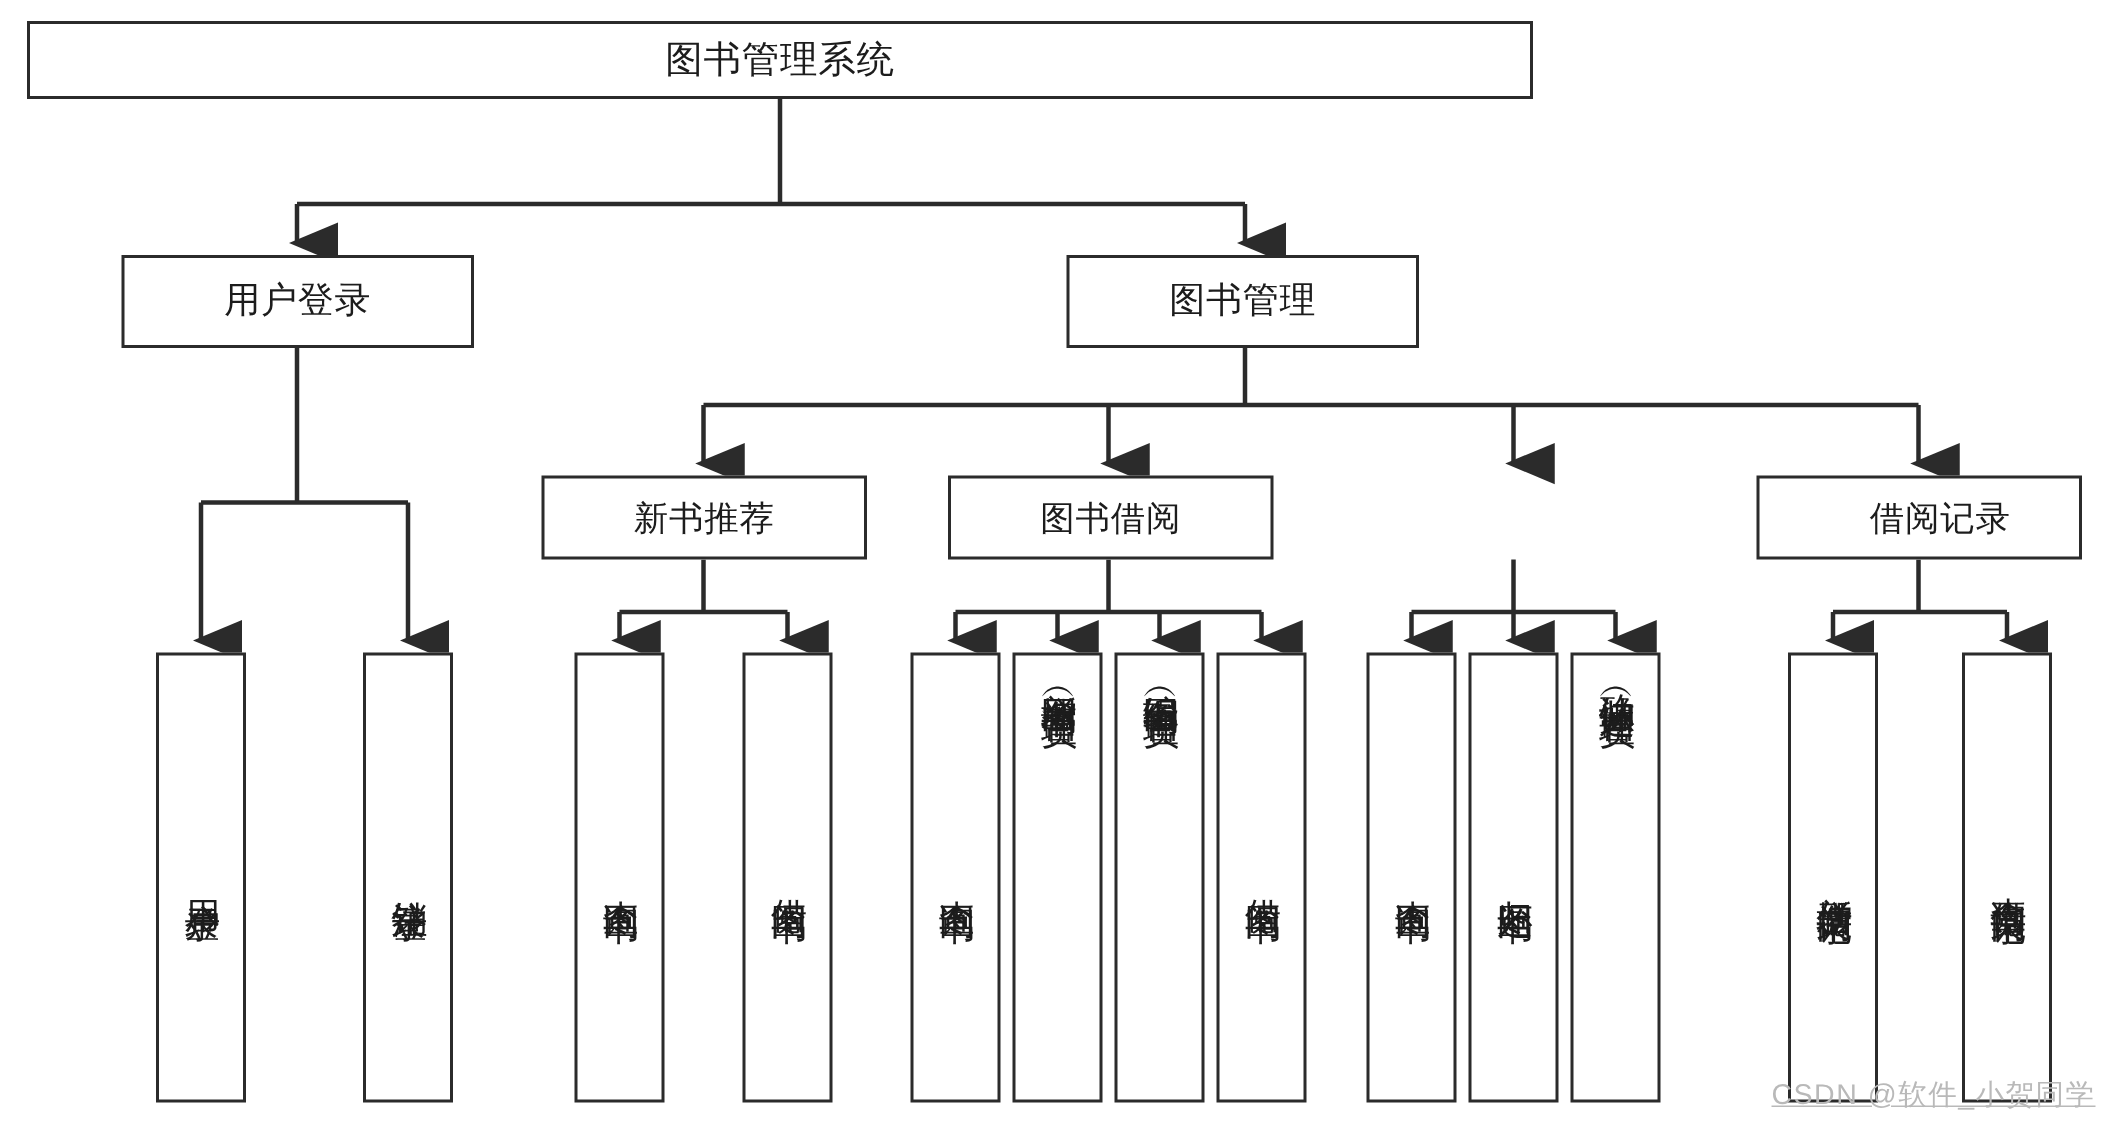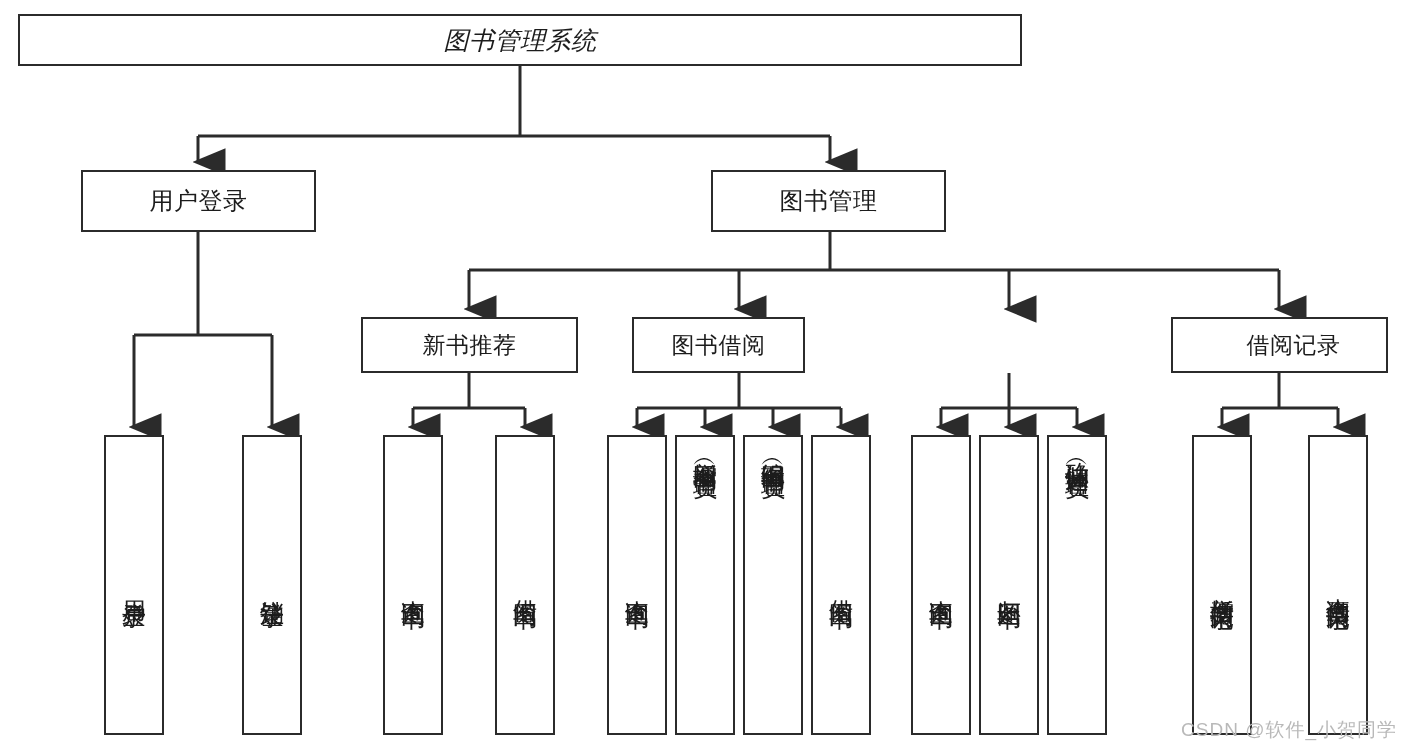--- a/index.html
+++ b/index.html
@@ -73,20 +73,21 @@
   }
   #watermark {
     position: absolute;
     right: 8px;
     bottom: 4px;
     font-size: 19px;
     color: #b9b9b9;
     letter-spacing: 1px;
     user-select: none;
     white-space: nowrap;
+    text-decoration: underline;
   }
 </style>
 </head>
 <body>
 
 <div id="diagram-root">
 
   <svg id="edge-layer" viewBox="0 0 1405 747" width="1405" height="747" aria-hidden="true">
     <defs>
       <marker id="arrow" viewBox="0 0 12 12" refX="6" refY="10" markerWidth="11" markerHeight="11" orient="auto-start-reverse">
@@ -131,35 +132,35 @@
       <path d="M 1077 408 L 1077 427" marker-end="url(#arrow)"></path>
 
       <path d="M 1279 373 L 1279 408"></path>
       <path d="M 1222 408 L 1338 408"></path>
       <path d="M 1222 408 L 1222 427" marker-end="url(#arrow)"></path>
       <path d="M 1338 408 L 1338 427" marker-end="url(#arrow)"></path>
 
     </g>
   </svg>
 
-  <div class="node node-root" style="left:18px; top:14px; width:1004px; height:52px;font-style:italic;">
+  <div class="node node-root" style="left:18px; top:14px; width:1004px; height:52px;">
     <span class="label">图书管理系统</span>
   </div>
 
   <div class="node node-branch" style="left:81px; top:170px; width:235px; height:62px;">
     <span class="label">用户登录</span>
   </div>
   <div class="node node-branch" style="left:711px; top:170px; width:235px; height:62px;">
     <span class="label">图书管理</span>
   </div>
 
   <div class="node node-group" style="left:361px; top:317px; width:217px; height:56px;">
     <span class="label">新书推荐</span>
   </div>
-  <div class="node node-group" style="left:632px; top:317px; width:173px; height:56px;">
+  <div class="node node-group" style="left:632px; top:317px; width:217px; height:56px;">
     <span class="label">图书借阅</span>
   </div>
   <div class="node node-group" style="left:1171px; top:317px; width:217px; height:56px;padding-left:28px;">
     <span class="label">借阅记录</span>
   </div>
 
   <div class="node node-leaf center-v" style="left:104px; top:435px; width:60px; height:300px;">
     <span class="label">用户登录</span>
   </div>
   <div class="node node-leaf center-v" style="left:242px; top:435px; width:60px; height:300px;">

